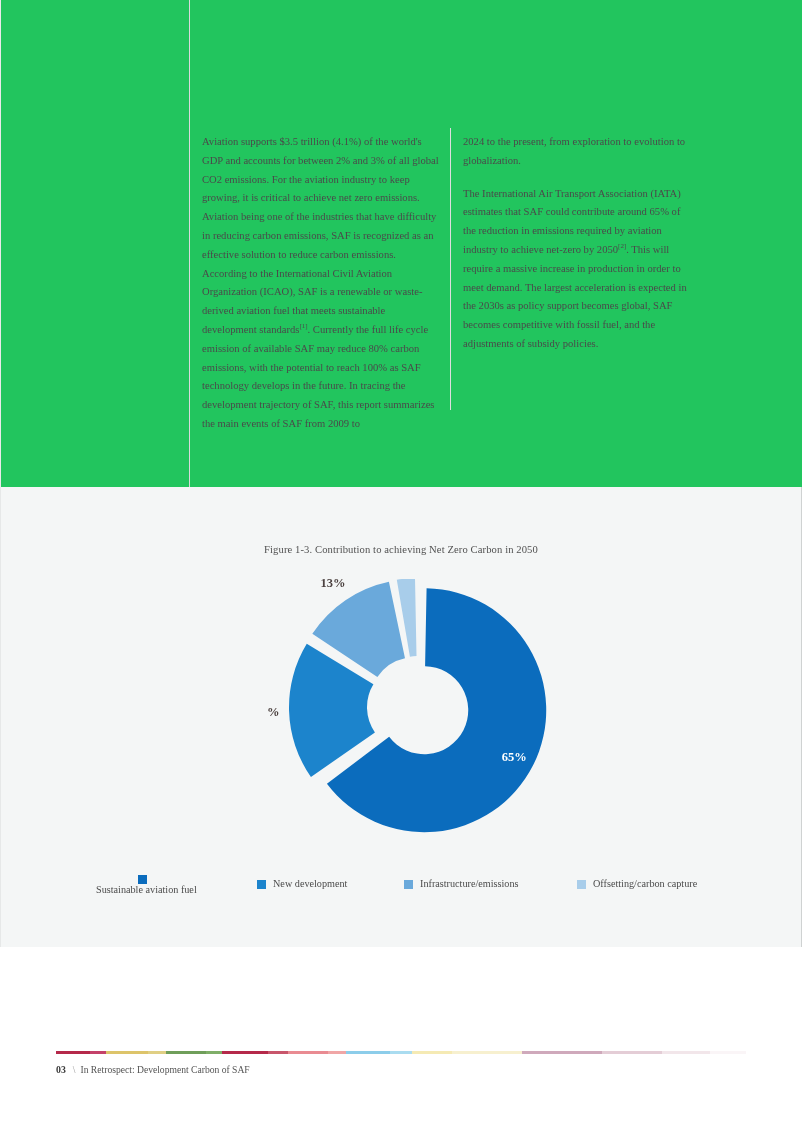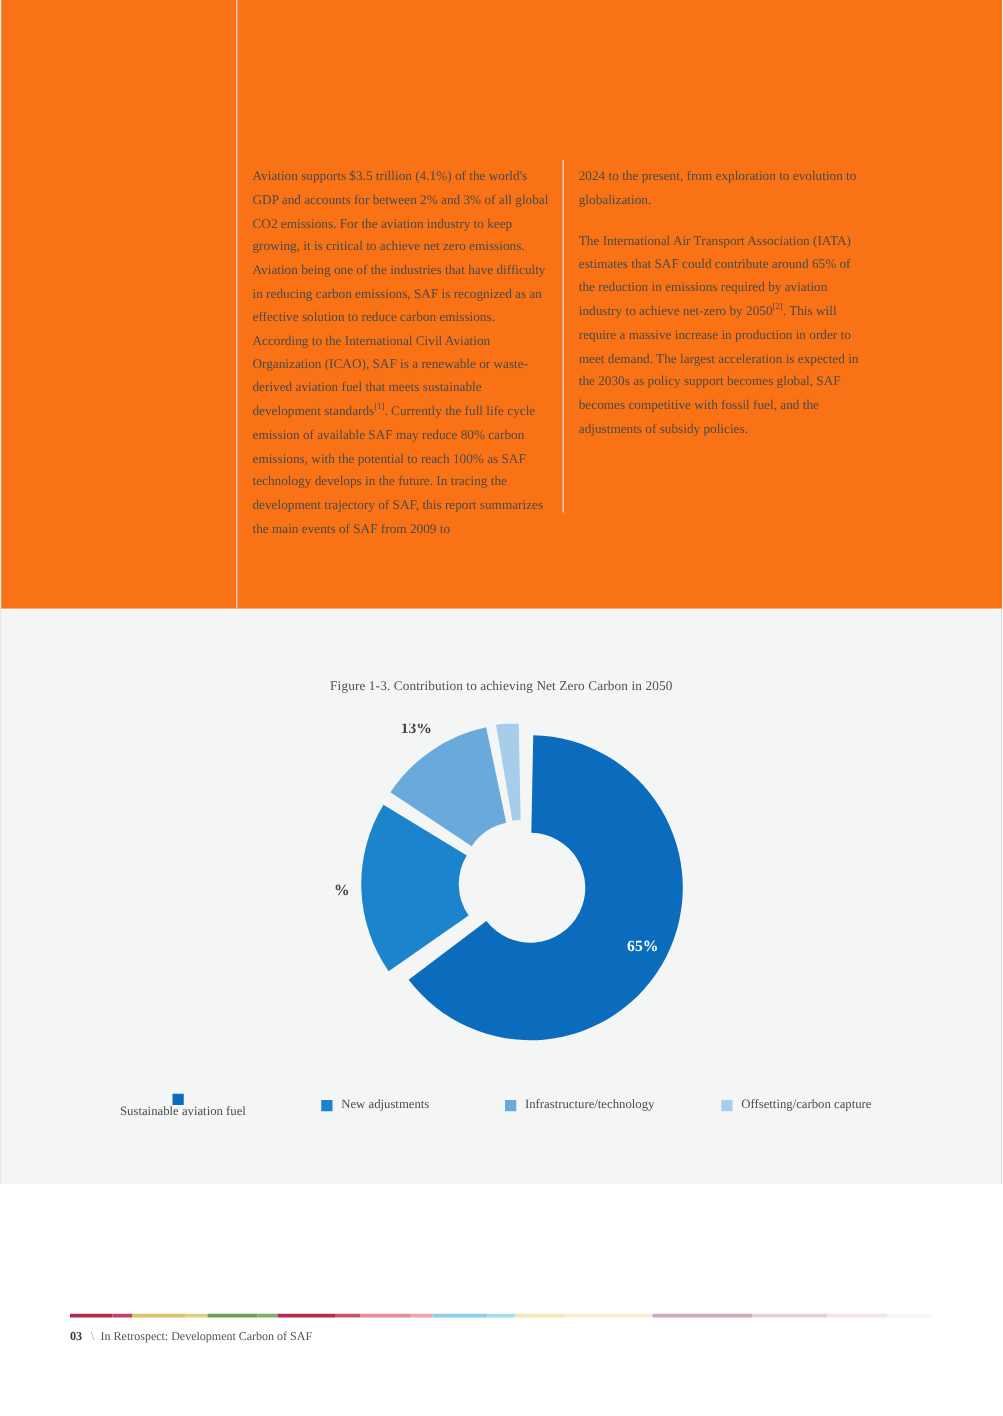--- a/index.html
+++ b/index.html
@@ -19,21 +19,21 @@
     background: #ffffff;
     overflow: hidden;
   }
 
   
   .top-region {
     position: absolute;
     left: 0; top: 0;
     width: 802px;
     height: 487px;
-    background: #f97316;
+    background: #22c55e;
   }
   .left-rule {
     position: absolute;
     left: 189px;
     top: 0;
     width: 1px;
     height: 487px;
     background: #d8dada;
   }
   .outer-left-rule {
@@ -242,25 +242,25 @@
       </svg>
     </div>
 
     <div class="legend" id="chart-legend">
         <div class="legend-item" style="left: 96px; flex-direction: column;">
           <span class="legend-swatch" style="background: rgb(11, 108, 189);"></span>
           <span class="legend-text">Sustainable aviation fuel</span>
         </div>
         <div class="legend-item" style="left: 257px;">
           <span class="legend-swatch" style="background: rgb(28, 132, 204);"></span>
-          <span class="legend-text">New adjustments</span>
+          <span class="legend-text">New development</span>
         </div>
         <div class="legend-item" style="left: 404px;">
           <span class="legend-swatch" style="background: rgb(106, 169, 219);"></span>
-          <span class="legend-text">Infrastructure/technology</span>
+          <span class="legend-text">Infrastructure/emissions</span>
         </div>
         <div class="legend-item" style="left: 577px;">
           <span class="legend-swatch" style="background: rgb(168, 205, 234);"></span>
           <span class="legend-text">Offsetting/carbon capture</span>
         </div>
       </div>
   </div>
 
   <div class="footer-rule" id="footer-rule">
       <span style="background: rgb(181, 41, 74); width: 34px;"></span>

